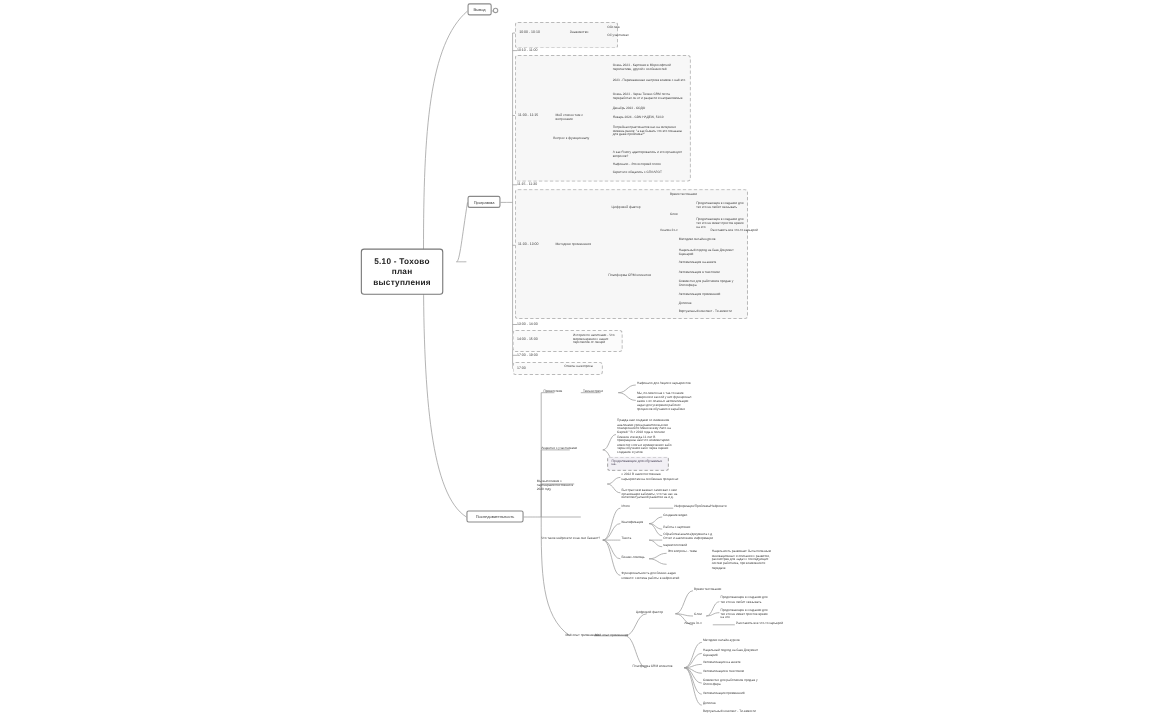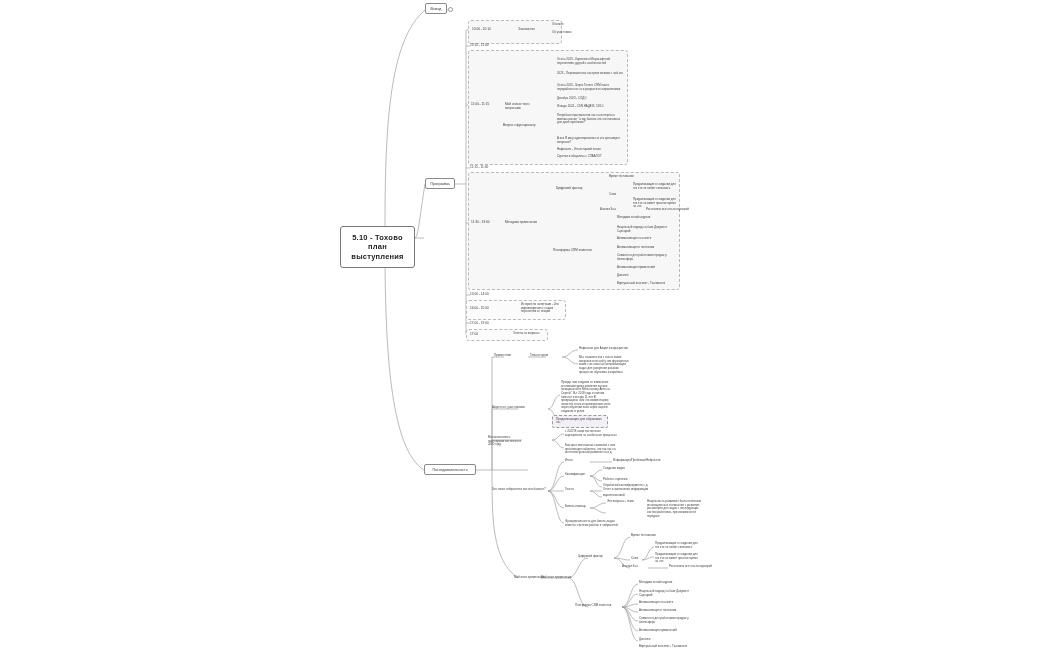--- a/index.html
+++ b/index.html
@@ -192,21 +192,21 @@
       <path d="M622,607 C630,607 630,584 638,584"></path>
       <path d="M622,607 C630,607 630,594 638,594"></path>
       <path d="M622,607 C630,607 630,604 638,604"></path>
       <path d="M622,607 C630,607 630,612 638,612"></path>
       <path d="M622,607 C630,607 630,621 638,621"></path>
       <path d="M622,607 C630,607 630,631 638,631"></path>
       <path d="M622,607 C630,607 630,641 638,641"></path>
     </g>
   </svg>
 
-  <div class="node root" style="left:340px;top:226px;width:75px;">5.10 - Тоxовo план выступления</div>
+  <div class="node root" style="left:328px;top:226px;width:75px;">5.10 - Тоxовo план выступления</div>
 
   <div class="node branch" style="left:425px;top:3px;width:22px;">Вывод</div>
   <div class="handle" style="left:448px;top:7px;"></div>
 
   <div class="node branch" style="left:425px;top:178px;width:30px;">Программа</div>
 
   <div class="node branch" style="left:424px;top:464px;width:52px;">Последовательность</div>
 
   <div class="group" style="left:468px;top:20px;width:94px;height:24px;"></div>
   <div class="node leaf time" style="left:472px;top:27px;">10:00 - 10:10</div>

